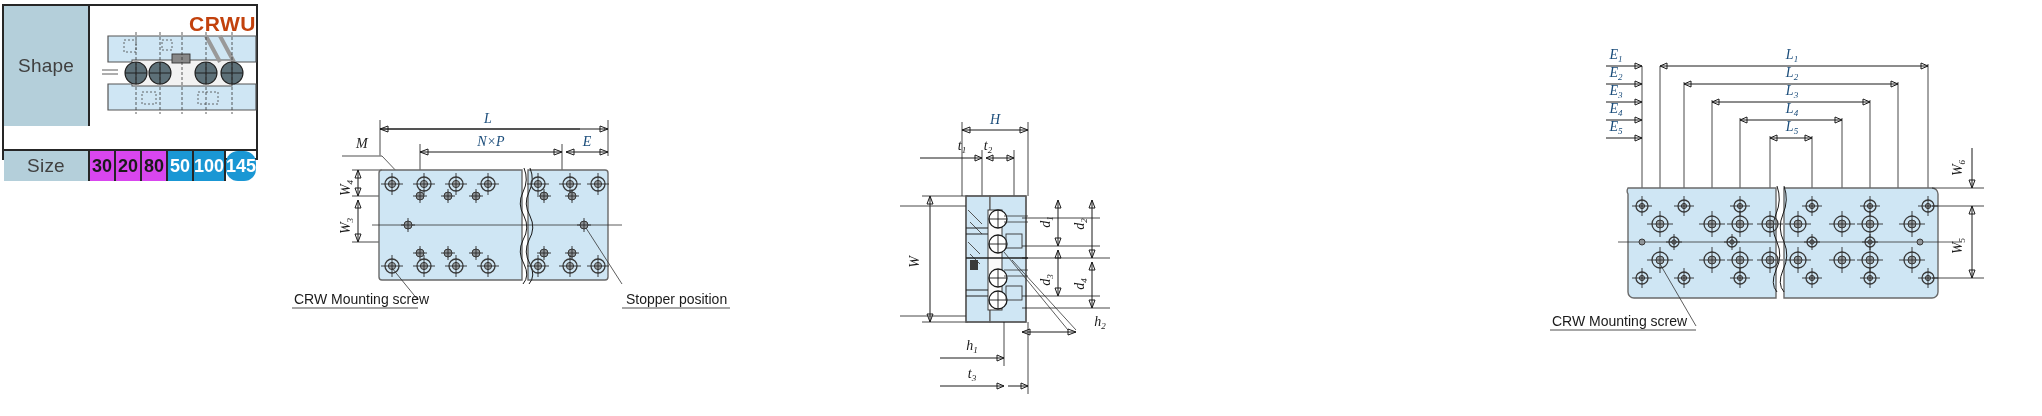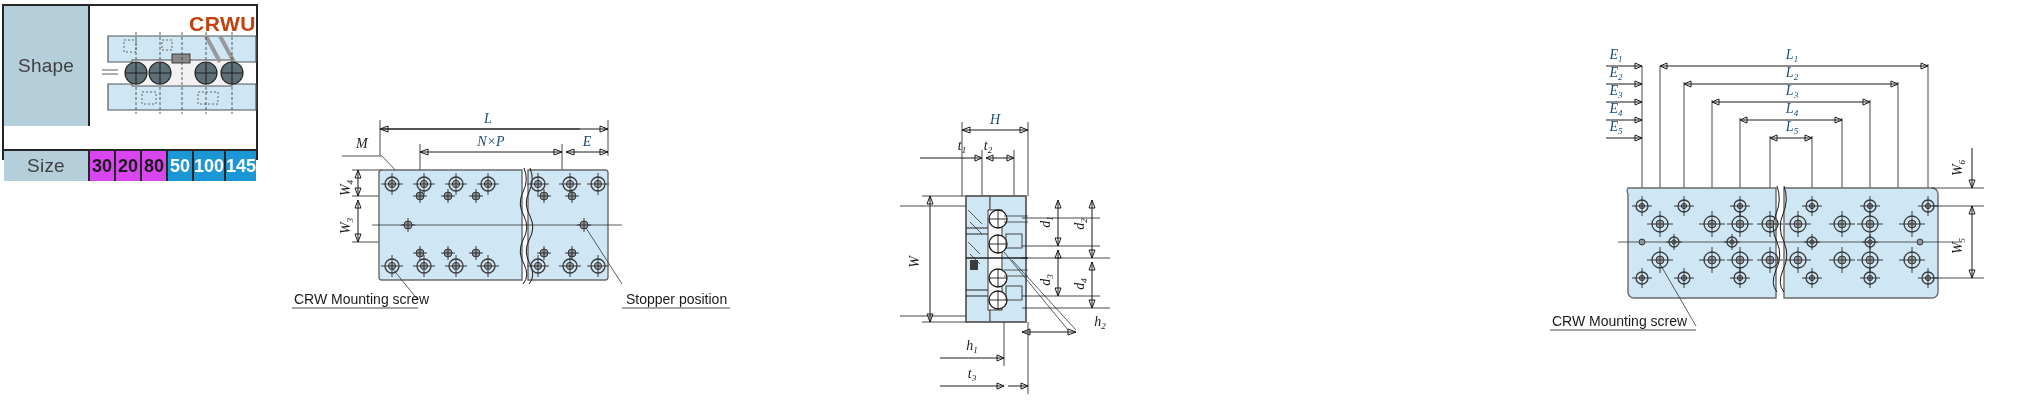--- a/index.html
+++ b/index.html
@@ -28,21 +28,21 @@
   .crwu-title{
     position:absolute;left:0;right:0;top:6px;text-align:right;
     font-size:21px;font-weight:bold;color:#c2410c;letter-spacing:.5px;
   }
   .size-cells{flex:1;display:flex;box-sizing:border-box;}
   .size-cell{
     flex:1;display:flex;align-items:center;justify-content:center;
     font-size:18px;font-weight:bold;border-right:2px solid #262626;
     box-sizing:border-box;background:#d946ef;color:#1a1a1a;
   }
-  .size-cell:last-child{border-right:none;}
+  .size-cell:last-child{border-right:none;border-radius:12px;}
   .size-cell.hl{background:#1a97d4;color:#ffffff;}
 
   
   .mini-shape{position:absolute;left:12px;top:24px;width:160px;height:86px;}
 
   
   svg.dwg{position:absolute;overflow:visible;}
   .lbl{font-family:"Liberation Serif", serif;font-style:italic;font-size:14px;fill:#1a1a1a;}
   .lbl.blue{fill:#1a4c7a;}
   .sub{font-size:9px;}

